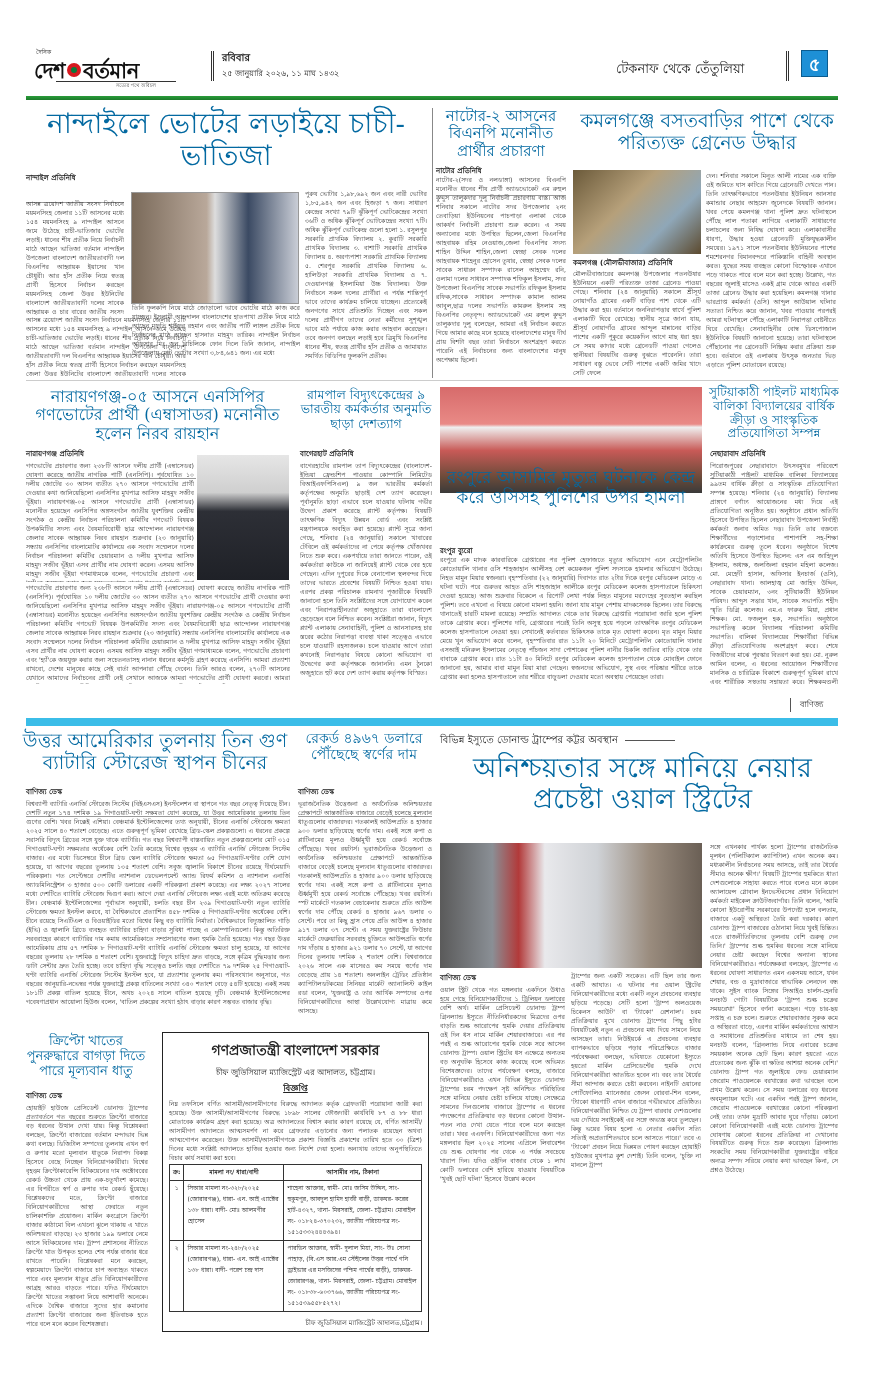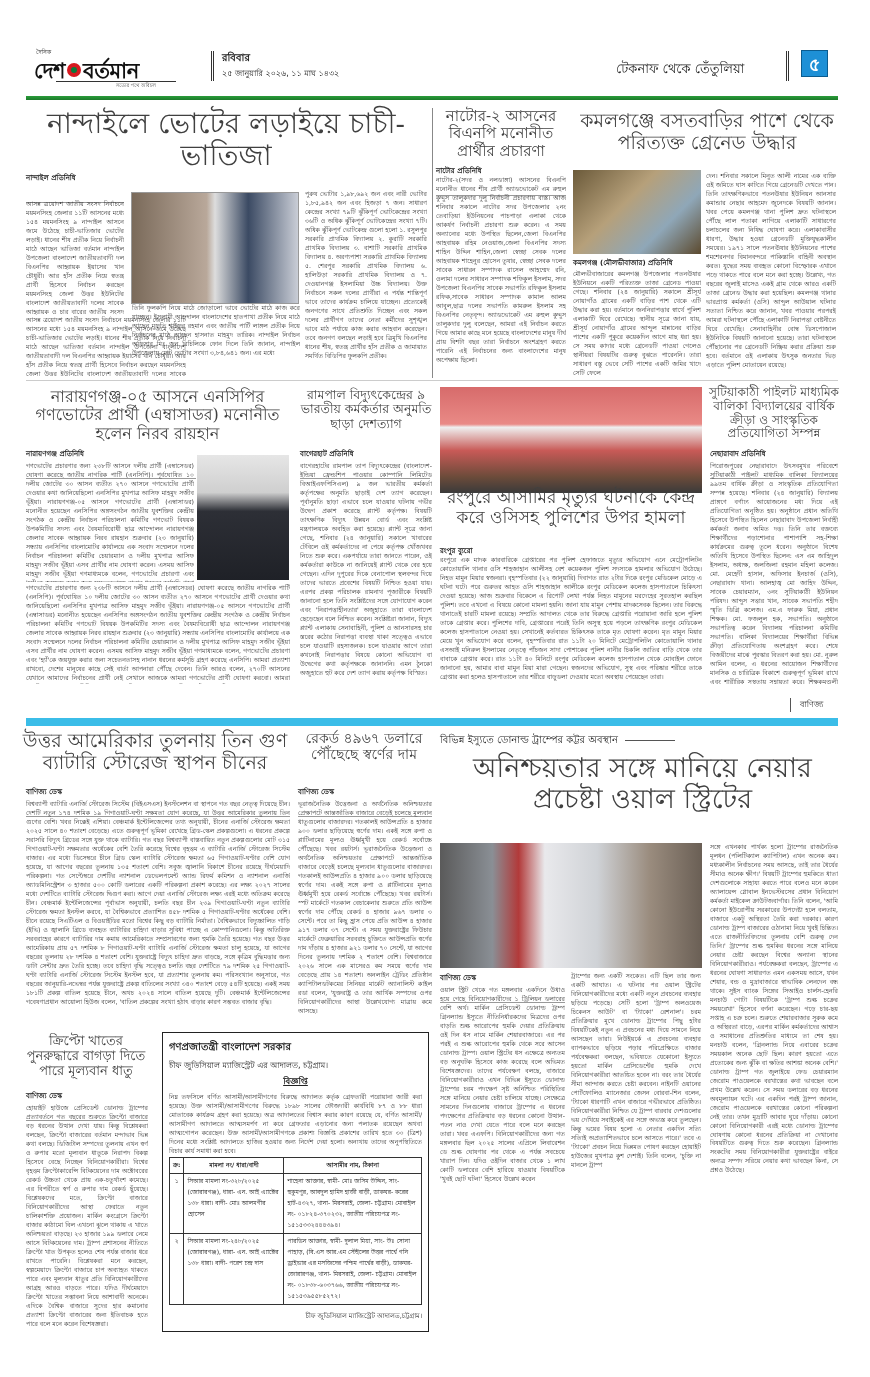--- a/index.html
+++ b/index.html
@@ -13,21 +13,21 @@
   .tagline { left: 30px; top: 36px; font-size: 5px; color:#555; border-top:1px solid #333; padding-left:60px; width:120px;}
   .sep { top: 6px; width: 3px; height: 30px; border-left:1px solid #333; border-right:1px solid #333; }
   .day { left: 196px; top: 5px; font-size: 10px; font-weight:bold; }
   .date { left: 196px; top: 22px; font-size: 8px; }
   .section-title { left: 700px; top: 14px; font-size: 13px; margin-left: 10px; }
   .page-num { left: 775px; top: 5px; width: 27px; height: 27px; background:#1e90d6; color:#fff; font-size:18px; text-align:center; line-height:27px; font-weight:bold; border:1px solid #0b5c8f;}
   .green-bar { left: 26px; top: 96px; width: 812px; height: 4px; background: linear-gradient(#2a9d3a,#1c7a2a); }
   .blue-bar { left: 26px; top: 718px; width: 812px; height: 8px; background: #3bbde8; }
   .vline { background:#888; width:1px; }
   .hline { background:#888; height:1px; }
-  h1, h2 { font-family: "DejaVu Serif", serif; font-weight: normal; color:#404040; text-align:center; line-height:1.15; }
+  h1, h2 { font-family: "DejaVu Serif", serif; font-weight: normal; color:#0369a1; text-align:center; line-height:1.15; }
   .byline { font-size: 7px; font-weight:bold; border-bottom:1px solid #999; padding-bottom:18px; }
   .body-text { font-size: 6.2px; line-height: 1.45; text-align: justify; color:#333; overflow:hidden; }
   .photo { background:#ccc; overflow:hidden; }
   .bottom-label { font-size: 8px; }
   table.notice { border-collapse: collapse; width: 100%; font-size: 6px; }
   table.notice th, table.notice td { border: 1px solid #333; padding: 2px 3px; vertical-align: top; text-align:left;}
   table.notice th { font-weight: bold; text-align:center; }
 </style>
 </head>
 <body>
@@ -73,21 +73,21 @@
 <div class="abs byline" style="left:26px;top:448px;width:170px;">নারায়ণগঞ্জ প্রতিনিধি</div>
 <div class="abs body-text" style="left:26px;top:462px;width:168px;height:120px;">গণভোটের প্রচারণার জন্য ২৩৮টি আসনে দলীয় প্রার্থী (এম্বাসেডর) ঘোষণা করেছে জাতীয় নাগরিক পার্টি (এনসিপি)। পূর্বঘোষিত ১০ দলীয় জোটের ৩০ আসন ব্যতীত ২৭০ আসনে গণভোটের প্রার্থী দেওয়ার কথা জানিয়েছিলো এনসিপির মুখপাত্র আসিফ মাহমুদ সজীব ভূঁইয়া। নারায়ণগঞ্জ-০৫ আসনে গণভোটের প্রার্থী (এম্বাসাডর) মনোনীত হয়েছেন এনসিপির অঙ্গসংগঠন জাতীয় যুবশক্তির কেন্দ্রীয় সংগঠক ও কেন্দ্রীয় নির্বাচন পরিচালনা কমিটির গণভোট বিষয়ক উপকমিটির সদস্য এবং বৈষম্যবিরোধী ছাত্র আন্দোলন নারায়ণগঞ্জ জেলার সাবেক আহ্বায়ক নিরব রায়হান শুক্রবার (২৩ জানুয়ারি) সন্ধ্যায় এনসিপির বাংলামোটর কার্যালয়ে এক সংবাদ সম্মেলনে দলের নির্বাচন পরিচালনা কমিটির চেয়ারম্যান ও দলীয় মুখপাত্র আসিফ মাহমুদ সজীব ভূঁইয়া এসব প্রার্থীর নাম ঘোষণা করেন। এসময় আসিফ মাহমুদ সজীব ভূঁইয়া গণমাধ্যমকে বলেন, গণভোটের প্রচারণা এবং 'হ্যাঁ'কে জয়যুক্ত করার জন্য সচেতনতাসহ নানান ধরনের কর্মসূচি গ্রহণ করেছে এনসিপি। আমরা প্রত্যাশা রাখবো, দেশের মানুষের কাছে সেই বার্তা আপনারা পৌঁছে দেবেন। তিনি আরও বলেন, ২৭০টি আসনের যেখানে আমাদের নির্বাচনের প্রার্থী নেই সেখানে আজকে আমরা গণভোটের প্রার্থী ঘোষণা করবো। আমরা দেখছি যে সরকারসহ বিভিন্নভাবে গণভোটের প্রচারণা করছে, কিন্তু সেটা অনেকটা কম। আমাদের একেবারে প্রান্তিক এলাকার জনগণ এবং প্রত্যেকটা গ্রামের অলিগলিতে গণভোটের বার্তা ও গণভোটের সচেতনতা পৌঁছে দিতে হবে। কেননা আমরা দেখছি অনেক ধরনের গুজব ছড়ানো হচ্ছে। 'না' ক্যাম্পেইন করা হচ্ছে। বলা হচ্ছে গণভোট বিজয়ী হলে সংবিধানে 'বিসমিল্লাহ' থাকবে না। আরও অনেক ধরনের গুজব মাঠ পর্যায়ে ছড়ানোর চেষ্টা করা হচ্ছে। সচেতনতার জন্য আমরা ২৭০টি আসনে গণভোটের প্রার্থী ঘোষণা করার সিদ্ধান্ত গ্রহণ করেছিলাম। আজকে আমরা তার অংশ হিসেবে ২৩৮টি আসনে গণভোটের প্রার্থী ঘোষণা করছি। প্রার্থীদের নাম ঘোষণা হওয়ার পর থেকেই উক্ত আসনগুলোতে তাদের সর্বোচ্চ প্রচেষ্টা দিয়ে সব ধরনের কার্যক্রম চালানো।</div>
 <div class="abs photo" style="left:197px;top:455px;width:92px;height:125px;background:linear-gradient(180deg,#e6e6e6 0%,#cfcfcf 30%,#2d2f36 45%,#1f2127 100%);"></div>
 <div class="abs body-text" style="left:26px;top:584px;width:264px;height:100px;">গণভোটের প্রচারণার জন্য ২৩৮টি আসনে দলীয় প্রার্থী (এম্বাসেডর) ঘোষণা করেছে জাতীয় নাগরিক পার্টি (এনসিপি)। পূর্বঘোষিত ১০ দলীয় জোটের ৩০ আসন ব্যতীত ২৭০ আসনে গণভোটের প্রার্থী দেওয়ার কথা জানিয়েছিলো এনসিপির মুখপাত্র আসিফ মাহমুদ সজীব ভূঁইয়া। নারায়ণগঞ্জ-০৫ আসনে গণভোটের প্রার্থী (এম্বাসাডর) মনোনীত হয়েছেন এনসিপির অঙ্গসংগঠন জাতীয় যুবশক্তির কেন্দ্রীয় সংগঠক ও কেন্দ্রীয় নির্বাচন পরিচালনা কমিটির গণভোট বিষয়ক উপকমিটির সদস্য এবং বৈষম্যবিরোধী ছাত্র আন্দোলন নারায়ণগঞ্জ জেলার সাবেক আহ্বায়ক নিরব রায়হান শুক্রবার (২৩ জানুয়ারি) সন্ধ্যায় এনসিপির বাংলামোটর কার্যালয়ে এক সংবাদ সম্মেলনে দলের নির্বাচন পরিচালনা কমিটির চেয়ারম্যান ও দলীয় মুখপাত্র আসিফ মাহমুদ সজীব ভূঁইয়া এসব প্রার্থীর নাম ঘোষণা করেন। এসময় আসিফ মাহমুদ সজীব ভূঁইয়া গণমাধ্যমকে বলেন, গণভোটের প্রচারণা এবং 'হ্যাঁ'কে জয়যুক্ত করার জন্য সচেতনতাসহ নানান ধরনের কর্মসূচি গ্রহণ করেছে এনসিপি। আমরা প্রত্যাশা রাখবো, দেশের মানুষের কাছে সেই বার্তা আপনারা পৌঁছে দেবেন। তিনি আরও বলেন, ২৭০টি আসনের যেখানে আমাদের নির্বাচনের প্রার্থী নেই সেখানে আজকে আমরা গণভোটের প্রার্থী ঘোষণা করবো। আমরা দেখছি যে সরকারসহ বিভিন্নভাবে গণভোটের প্রচারণা করছে, কিন্তু সেটা অনেকটা কম। আমাদের একেবারে প্রান্তিক এলাকার জনগণ এবং প্রত্যেকটা গ্রামের অলিগলিতে গণভোটের বার্তা ও গণভোটের সচেতনতা পৌঁছে দিতে হবে। কেননা আমরা দেখছি অনেক ধরনের গুজব ছড়ানো হচ্ছে। 'না' ক্যাম্পেইন করা হচ্ছে। বলা হচ্ছে গণভোট বিজয়ী হলে সংবিধানে 'বিসমিল্লাহ' থাকবে না। আরও অনেক ধরনের গুজব মাঠ পর্যায়ে ছড়ানোর চেষ্টা করা হচ্ছে। সচেতনতার জন্য আমরা ২৭০টি আসনে গণভোটের প্রার্থী ঘোষণা করার সিদ্ধান্ত গ্রহণ করেছিলাম। আজকে আমরা তার অংশ হিসেবে ২৩৮টি আসনে গণভোটের প্রার্থী ঘোষণা করছি। প্রার্থীদের নাম ঘোষণা হওয়ার পর থেকেই উক্ত আসনগুলোতে তাদের সর্বোচ্চ প্রচেষ্টা দিয়ে সব ধরনের কার্যক্রম চালানো।</div>
 
 <h2 class="abs" style="left:298px;top:388px;width:136px;font-size:12.5px;">রামপাল বিদ্যুৎকেন্দ্রের ৯ ভারতীয় কর্মকর্তার অনুমতি ছাড়া দেশত্যাগ</h2>
 <div class="abs byline" style="left:300px;top:448px;width:130px;">বাগেরহাট প্রতিনিধি</div>
 <div class="abs body-text" style="left:300px;top:462px;width:132px;height:222px;">বাগেরহাটের রামপাল তাপ বিদ্যুৎকেন্দ্রের (বাংলাদেশ-ইন্ডিয়া ফ্রেন্ডশিপ পাওয়ার কোম্পানি লিমিটেড বিআইএফপিসিএল) ৯ জন ভারতীয় কর্মকর্তা কর্তৃপক্ষের অনুমতি ছাড়াই দেশ ত্যাগ করেছেন। পূর্বানুমতি ছাড়া এভাবে চলে যাওয়ার ঘটনায় গভীর উদ্বেগ প্রকাশ করেছে প্ল্যান্ট কর্তৃপক্ষ। বিষয়টি তাৎক্ষণিক বিদ্যুৎ উন্নয়ন বোর্ড এবং সংশ্লিষ্ট মন্ত্রণালয়কে অবহিত করা হয়েছে। প্ল্যান্ট সূত্রে জানা গেছে, শনিবার (২৪ জানুয়ারি) সকালে খাবারের টেবিলে ওই কর্মকর্তাদের না পেয়ে কর্তৃপক্ষ খোঁজখবর নিতে শুরু করে। একপর্যায়ে তারা জানতে পারেন, ওই কর্মকর্তারা কাউকে না জানিয়েই প্ল্যান্ট থেকে বের হয়ে গেছেন। এদিন দুপুরের দিকে বেনাপোল স্থলবন্দর দিয়ে তাদের ভারতে প্রবেশের বিষয়টি নিশ্চিত হওয়া যায়। এরপর প্রকল্প পরিচালক রামনাথ পূজারীকে বিষয়টি জানানো হলে তিনি সংশ্লিষ্টদের সঙ্গে যোগাযোগ করেন এবং 'নিরাপত্তাহীনতার' অজুহাতে তারা বাংলাদেশ ছেড়েছেন বলে নিশ্চিত করেন। সংশ্লিষ্টরা জানান, বিদ্যুৎ প্ল্যান্ট এলাকায় সেনাবাহিনী, পুলিশ ও আনসারসহ চার স্তরের কঠোর নিরাপত্তা ব্যবস্থা থাকা সত্ত্বেও এভাবে চলে যাওয়াটি রহস্যজনক। চলে যাওয়ার আগে তারা কখনোই নিরাপত্তার বিষয়ে কোনো অভিযোগ বা উদ্বেগের কথা কর্তৃপক্ষকে জানাননি। এমন ঠুনকো অজুহাতে হুট করে দেশ ত্যাগ করায় কর্তৃপক্ষ বিস্মিত।</div>
 
 <div class="abs photo" style="left:440px;top:387px;width:262px;height:106px;background:linear-gradient(180deg,#d76b6b 0%,#e98a86 35%,#efefef 38%,#c85a57 60%,#6b4b3a 85%,#3a3a3a 100%);"></div>
-<h1 class="abs" style="left:438px;top:488px;width:266px;font-size:17px;">রংপুরে আসামির মৃত্যুর ঘটনাকে কেন্দ্র করে ওসিসহ পুলিশের উপর হামলা</h1>
+<h1 class="abs" style="left:438px;top:468px;width:266px;font-size:17px;">রংপুরে আসামির মৃত্যুর ঘটনাকে কেন্দ্র করে ওসিসহ পুলিশের উপর হামলা</h1>
 <div class="abs byline" style="left:440px;top:545px;width:262px;border-bottom:none;">রংপুর ব্যুরো</div>
 <div class="abs body-text" style="left:440px;top:556px;width:262px;height:130px;">রংপুরে এক মাদক কারবারিকে গ্রেপ্তারের পর পুলিশ হেফাজতে মৃত্যুর অভিযোগ এনে মেট্রোপলিটন কোতোয়ালি থানার ওসি শাহজাহান আলীসহ বেশ কয়েকজন পুলিশ সদস্যকে হামলার অভিযোগ উঠেছে। নিহত মামুন মিয়ার স্বজনরা। বৃহস্পতিবার (২২ জানুয়ারি) দিবাগত রাত ২টার দিকে রংপুর মেডিকেল মোড়ে এ ঘটনা ঘটে। পরে গুরুতর আহত ওসি শাহজাহান আলীকে রংপুর মেডিকেল কলেজ হাসপাতালে চিকিৎসা দেওয়া হয়েছে। আজ শুক্রবার বিকেলে এ রিপোর্ট লেখা পর্যন্ত নিহত মামুনের মরদেহের সুরতহাল করছিল পুলিশ। তবে এখনো এ বিষয়ে কোনো মামলা হয়নি। জানা যায় মামুন পেশায় মাদকসেবক ছিলেন। তার বিরুদ্ধে থানাতেই চারটি মামলা রয়েছে। সম্প্রতি আদালত থেকে তার বিরুদ্ধে গ্রেপ্তারি পরোয়ানা জারি হলে পুলিশ তাকে গ্রেপ্তার করে। পুলিশের দাবি, গ্রেপ্তারের পরেই তিনি অসুস্থ হয়ে পড়লে তাৎক্ষণিক রংপুর মেডিকেল কলেজ হাসপাতালে নেওয়া হয়। সেখানেই কর্তব্যরত চিকিৎসক তাকে মৃত ঘোষণা করেন। মৃত মামুন মিয়ার মেয়ে খুন অভিযোগ করে বলেন, বৃহস্পতিবার রাত ১১টা ২০ মিনিটে মেট্রোপলিটন কোতোয়ালি থানার এসআই মনিরুল ইসলামের নেতৃত্বে পাঁচজন সাদা পোশাকের পুলিশ নানীর চিকলি জাতির বাড়ি থেকে তার বাবাকে গ্রেপ্তার করে। রাত ১১টা ৪০ মিনিটে রংপুর মেডিকেল কলেজ হাসপাতাল থেকে মোবাইল ফোনে জানানো হয়, আমার বাবা মামুন মিয়া মারা গেছেন। স্বজনদের অভিযোগ, সুস্থ এবং পরিষ্কার শরীরে তাকে গ্রেপ্তার করা হলেও হাসপাতালে তার শরীরে বাড়ুডলা দেওয়ার মতো অবস্থায় পেয়েছেন তারা।</div>
 
 <h2 class="abs" style="left:708px;top:386px;width:132px;font-size:12px;">সুটিয়াকাঠী পাইলট মাধ্যমিক বালিকা বিদ্যালয়ের বার্ষিক ক্রীড়া ও সাংস্কৃতিক প্রতিযোগিতা সম্পন্ন</h2>
 <div class="abs byline" style="left:710px;top:448px;width:128px;">নেছারাবাদ প্রতিনিধি</div>
 <div class="abs body-text" style="left:710px;top:462px;width:128px;height:222px;">পিরোজপুরের নেছারাবাদে উৎসবমুখর পরিবেশে সুটিয়াকাঠী পাইলট মাধ্যমিক বালিকা বিদ্যালয়ের ৯৯তম বার্ষিক ক্রীড়া ও সাংস্কৃতিক প্রতিযোগিতা সম্পন্ন হয়েছে। শনিবার (২৪ জানুয়ারি) বিদ্যালয় প্রাঙ্গণে বর্ণাঢ্য আয়োজনের মধ্য দিয়ে এই প্রতিযোগিতা অনুষ্ঠিত হয়। অনুষ্ঠানে প্রধান অতিথি হিসেবে উপস্থিত ছিলেন নেছারাবাদ উপজেলা নির্বাহী কর্মকর্তা জনাব অমিত দত্ত। তিনি তার বক্তব্যে শিক্ষার্থীদের পড়াশোনার পাশাপাশি সহ-শিক্ষা কার্যক্রমের গুরুত্ব তুলে ধরেন। অনুষ্ঠানে বিশেষ অতিথি হিসেবে উপস্থিত ছিলেন: এস এম জাহিদুল ইসলাম, অধ্যক্ষ, জলজিলা রহমান মহিলা কলেজ। মো. মেহেদী হাসান, অফিসার ইনচার্জ (ওসি), নেছারাবাদ থানা। আলহাজ্ব মো জাহিদ উদ্দিন, সাবেক চেয়ারম্যান, ৩নং সুটিয়াকাঠী ইউনিয়ন পরিষদ। আব্দুস সত্তার খান, সাবেক সভাপতি শহীদ স্মৃতি ডিগ্রি কলেজ। এম.এ ফারুক মিয়া, প্রধান শিক্ষক। মো. ফজলুল হক, সভাপতি। অনুষ্ঠানে সভাপতিত্ব করেন বিদ্যালয় পরিচালনা কমিটির সভাপতি। বালিকা বিদ্যালয়ের শিক্ষার্থীরা বিভিন্ন ক্রীড়া প্রতিযোগিতায় অংশগ্রহণ করে। শেষে বিজয়ীদের মাঝে পুরস্কার বিতরণ করা হয়। মো. নুরুল আমিন বলেন, এ ধরনের আয়োজন শিক্ষার্থীদের মানসিক ও চারিত্রিক বিকাশে গুরুত্বপূর্ণ ভূমিকা রাখে এবং শারীরিক সুস্থতায় সহায়তা করে। শিক্ষকমণ্ডলী করেন এক আনন্দঘন পরিবেশ।</div>
 
 <div class="abs" style="left:790px;top:698px;width:1px;height:14px;background:#555;"></div>
 <div class="abs bottom-label" style="left:800px;top:698px;">বাণিজ্য</div>
 <div class="abs blue-bar"></div>
@@ -109,22 +109,22 @@
 <div class="abs byline" style="left:440px;top:972px;width:125px;">বাণিজ্য ডেস্ক</div>
 <div class="abs body-text" style="left:440px;top:986px;width:125px;height:380px;">ওয়াল স্ট্রিট থেকে গত মঙ্গলবার একদিনে উধাও হয়ে গেছে বিনিয়োগকারীদের ১ ট্রিলিয়ন ডলারের বেশি অর্থ। মার্কিন প্রেসিডেন্ট ডোনাল্ড ট্রাম্প গ্রিনল্যান্ড ইস্যুতে নীতিনির্ধারকদের মিত্রদের ওপর বাড়তি শুল্ক আরোপের হুমকি দেয়ার প্রতিক্রিয়ায় ওই দিন ধস নামে মার্কিন শেয়ারবাজারে। এর পর পরই এ শুল্ক আরোপের হুমকি থেকে সরে আসেন ডোনাল্ড ট্রাম্প। ওয়াল স্ট্রিটের ধস এক্ষেত্রে অন্যতম বড় অনুঘটক হিসেবে কাজ করেছে বলে অভিমত বিশেষজ্ঞদের। তাদের পর্যবেক্ষণ বলছে, বাজারে বিনিয়োগকারীরাও এখন বিভিন্ন ইস্যুতে ডোনাল্ড ট্রাম্পের চরম পদক্ষেপ সৃষ্ট অনিশ্চিত পরিস্থিতির সঙ্গে মানিয়ে নেয়ার চেষ্টা চালিয়ে যাচ্ছে। সেক্ষেত্রে সামনের দিনগুলোয় বাজারে ট্রাম্পের এ ধরনের পদক্ষেপের প্রতিক্রিয়ার বড় ধরনের কোনো উত্থান-পতন নাও দেখা যেতে পারে বলে মনে করছেন তারা। খবর এএফপি। বিনিয়োগকারীদের জন্য গত মঙ্গলবার ছিল ২০২৫ সালের এপ্রিলে লিবারেশন ডে শুল্ক ঘোষণার পর থেকে এ পর্যন্ত সবচেয়ে খারাপ দিন। যদিও ওইদিন বাজার থেকে ১ লাখ কোটি ডলারের বেশি হারিয়ে যাওয়ার বিষয়টিকে 'খুবই ছোট ঘটনা' হিসেবে উল্লেখ করেন</div>
 <div class="abs body-text" style="left:571px;top:972px;width:130px;height:394px;">ট্রাম্পের জন্য একটি সংকেত। এটি ছিল তার জন্য একটি আঘাত। এ ঘটনার পর ওয়াল স্ট্রিটের বিনিয়োগকারীদের মধ্যে একটি নতুন প্রবচনের ব্যবহার ছড়িয়ে পড়েছে। সেটি হলো 'ট্রাম্প অলওয়েজ চিকেনস আউট' বা 'ট্যাকো' রেশনাল'। চরম প্রতিক্রিয়ার মুখে ডোনাল্ড ট্রাম্পের পিছু হটার বিষয়টিকেই নতুন এ প্রবচনের মধ্য দিয়ে সামনে নিয়ে আসছেন তারা। নিউইয়র্কে এ প্রবচনের ব্যবহার ব্যাপকভাবে ছড়িয়ে পড়ার পরিপ্রেক্ষিতে বাজার পর্যবেক্ষকরা বলছেন, ভবিষ্যতে যেকোনো ইস্যুতে হয়তো মার্কিন প্রেসিডেন্টের হুমকি দেখে বিনিয়োগকারীরা আতঙ্কিত হবেন না। বরং তার ধৈর্যের সীমা আন্দাজ করতে চেষ্টা করবেন। নাইনটি ওয়ানের পোর্টফোলিও ম্যানেজার জেসন বোরবা-শিন বলেন, 'ট্যাকো ধারণাটি এখন বাজারে গভীরভাবে প্রতিষ্ঠিত। বিনিয়োগকারীরা নিশ্চিত যে ট্রাম্প বারবার দেশগুলোর ভয় দেখিয়ে সবাইকেই এর সঙ্গে অভ্যস্ত করে তুলছেন। কিন্তু ভয়ের বিষয় হলো এ নেতার একদিন সত্যি সত্যিই অপ্রত্যাশিতভাবে চলে আসতে পারে।' তবে এ 'ট্যাকো' প্রবচন নিয়ে ভিন্নমত পোষণ করছেন হোয়াইট হাউজের মুখপাত্র কুশ দেশাই। তিনি বলেন, 'চুক্তি না মানলে ট্রাম্প</div>
 <div class="abs body-text" style="left:710px;top:843px;width:128px;height:523px;">সঙ্গে এখনকার পার্থক্য হলো ট্রাম্পের রাজনৈতিক মূলধন (পলিটিক্যাল ক্যাপিটাল) এখন অনেক কম। মধ্যকালীন নির্বাচনের সময় আসছে, তাই তার ধৈর্যের সীমাও অনেক ক্ষীণ।' বিষয়টি ট্রাম্পের হুমকিতে ধাতা দেশগুলোকে সাহায্য করতে পারে বলেও মনে করেন অ্যালায়েন্স গ্লোবাল ইনভেস্টরসের প্রধান বিনিয়োগ কর্মকর্তা মাইকেল ক্রাউটজবার্গার। তিনি বলেন, 'আমি কোনো ইউরোপীয় সরকারের উপদেষ্টা হলে বলতাম, বাজারে একটু অস্থিরতা তৈরি করা দরকার। কারণ ডোনাল্ড ট্রাম্প বাজারের ওঠানামা নিয়ে খুবই চিন্তিত। এতে রাজনীতিবিদদের তুলনায় বেশি গুরুত্ব দেন তিনি।' ট্রাম্পের শুল্ক হুমকির ধরনের সঙ্গে মানিয়ে নেয়ার চেষ্টা করছেন বিশ্বের অন্যান্য স্থানের বিনিয়োগকারীরাও। পর্যবেক্ষকরা বলছেন, ট্রাম্পের এ ধরনের ঘোষণা সাধারণত এমন একসময় আসে, যখন শেয়ার, বন্ড ও মুদ্রাবাজারে স্বাভাবিক লেনদেন বন্ধ থাকে। সুইস ব্যাংক সিঙ্গের সিআইও চার্লস-হেনরি মনচাউ গোটা বিষয়টিকে 'ট্রাম্প শুল্ক চক্রের সময়রেখা' হিসেবে বর্ণনা করেছেন। গড়ে চার-ছয় সপ্তাহ এ চক্র চলে। শুরুতে শেয়ারবাজার সুরুক কমে ও অস্থিরতা বাড়ে, এরপর মার্কিন কর্মকর্তাদের আশ্বাস ও সমাধানের প্রতিশ্রুতির মাধ্যমে তা শেষ হয়। মনচাউ বলেন, 'গ্রিনল্যান্ড নিয়ে এবারের চক্রের সময়কাল অনেক ছোট ছিল। কারণ হয়তো এতে প্রত্যেকের জন্য ঝুঁকি বা ক্ষতির আশঙ্কা অনেক বেশি।' ডোনাল্ড ট্রাম্প গত জুলাইয়ে ফেড চেয়ারম্যান জেরোম পাওয়েলকে বরখাস্তের কথা ভাবছেন বলে প্রথম উল্লেখ করেন। সে সময় ডলারের বড় ধরনের অবমূল্যায়ন ঘটে। এর একদিন পরই ট্রাম্প জানান, জেরোম পাওয়েলকে বরখাস্তের কোনো পরিকল্পনা নেই তার। তখন মুদ্রাটি আবার ঘুরে দাঁড়ায়। কোনো কোনো বিনিয়োগকারী এরই মধ্যে ডোনাল্ড ট্রাম্পের ঘোষণায় কোনো ধরনের প্রতিক্রিয়া না দেখানোর বিষয়টিতে গুরুত্ব দিতে শুরু করেছেন। গ্রিনল্যান্ড সংকটের সময় বিনিয়োগকারীরা যুক্তরাষ্ট্রের বাইরে অন্যত্র সম্পদ সরিয়ে নেয়ার কথা ভাবছেন কিনা, সে প্রশ্নও উঠেছে।</div>
 
 <h2 class="abs" style="left:22px;top:1034px;width:128px;font-size:13px;">ক্রিপ্টো খাতের পুনরুদ্ধারে বাগড়া দিতে পারে মূল্যবান ধাতু</h2>
 <div class="abs byline" style="left:26px;top:1090px;width:122px;">বাণিজ্য ডেস্ক</div>
 <div class="abs body-text" style="left:26px;top:1104px;width:122px;height:262px;">হোয়াইট হাউজে প্রেসিডেন্ট ডোনাল্ড ট্রাম্পের প্রত্যাবর্তনে গত বছরের শুরুতে ক্রিপ্টো বাজারে বড় ধরনের উত্থান দেখা যায়। কিন্তু বিশ্লেষকরা বলছেন, ক্রিপ্টো বাজারের বর্তমান মন্দাভাব ভিন্ন কথা বলছে। ডিজিটাল সম্পদের তুলনায় এখন স্বর্ণ ও রুপার মতো মূল্যবান ধাতুকে নিরাপদ বিকল্প হিসেবে বেছে নিচ্ছেন বিনিয়োগকারীরা। বিশ্বের বৃহত্তম ক্রিপ্টোকারেন্সি বিটকয়েনের দাম অক্টোবরের রেকর্ড উচ্চতা থেকে প্রায় এক-চতুর্থাংশ কমেছে। এর বিপরীতে স্বর্ণ ও রুপার দাম রেকর্ড ছুঁয়েছে। বিশ্লেষকদের মতে, ক্রিপ্টো বাজারে বিনিয়োগকারীদের আস্থা ফেরাতে নতুন চালিকাশক্তি প্রয়োজন। মার্কিন কংগ্রেসে ক্রিপ্টো বাজার কাঠামো বিল এখনো ঝুলে থাকায় এ খাতে অনিশ্চয়তা বাড়ছে। ২৩ হাজার ১৯৯ ডলারে নেমে আসে বিটকয়েনের দাম। ট্রাম্প প্রশাসনের নীতিতে ক্রিপ্টো খাত উপকৃত হলেও শেষ পর্যন্ত বাজার ধরে রাখতে পারেনি। বিশ্লেষকরা মনে করছেন, স্বল্পমেয়াদে ক্রিপ্টো বাজারে চাপ অব্যাহত থাকতে পারে এবং মূল্যবান ধাতুর প্রতি বিনিয়োগকারীদের আগ্রহ আরও বাড়তে পারে। যদিও দীর্ঘমেয়াদে ক্রিপ্টো খাতের সম্ভাবনা নিয়ে আশাবাদী অনেকে। এদিকে বৈশ্বিক বাজারে সুদের হার কমানোর প্রত্যাশা ক্রিপ্টো বাজারের জন্য ইতিবাচক হতে পারে বলে মনে করেন বিশেষজ্ঞরা।</div>
 
 <div class="abs" style="left:162px;top:1032px;width:267px;height:300px;border:1.5px solid #222;padding:6px;">
-  <div style="font-size:10px;font-weight:bold;">গণপ্রজাতন্ত্রী বাংলাদেশ সরকার</div>
-  <div style="font-size:8px;margin-top:3px;">চীফ জুডিসিয়াল ম্যাজিস্ট্রেট এর আদালত, চট্টগ্রাম।</div>
+  <div style="text-align:center;font-size:14px;font-weight:bold;font-family:Liberation Serif, serif;">গণপ্রজাতন্ত্রী বাংলাদেশ সরকার</div>
+  <div style="text-align:center;font-size:8px;margin-top:3px;">চীফ জুডিসিয়াল ম্যাজিস্ট্রেট এর আদালত, চট্টগ্রাম।</div>
   <div style="text-align:center;font-size:8.5px;font-weight:bold;text-decoration:underline;margin-top:3px;">বিজ্ঞপ্তি</div>
   <div class="body-text" style="margin-top:4px;height:60px;">নিম্ন তফসিলে বর্ণিত আসামী/আসামীগণের বিরুদ্ধে আদালত কর্তৃক গ্রেফতারী পরোয়ানা জারী করা হয়েছে। উক্ত আসামী/আসামীগণের বিরুদ্ধে ১৮৯৮ সালের ফৌজদারী কার্যবিধি ৮৭ ও ৮৮ ধারা মোতাবেক কার্যক্রম গ্রহণ করা হয়েছে। অত্র আদালতের বিশ্বাস করার কারণ রয়েছে যে, বর্ণিত আসামী/আসামীগণ আদালতে আত্মসমর্পণ না করে গ্রেফতার এড়ানোর জন্য পলাতক রয়েছেন অথবা আত্মগোপন করেছেন। উক্ত আসামী/আসামীগণকে প্রকাশ্য বিজ্ঞপ্তি প্রকাশের তারিখ হতে ৩০ (ত্রিশ) দিনের মধ্যে সংশ্লিষ্ট আদালতে হাজির হওয়ার জন্য নির্দেশ দেয়া হলো। অন্যথায় তাদের অনুপস্থিতিতে বিচার কার্য সমাধা করা হবে।</div>
   <table class="notice" style="margin-top:4px;">
     <thead>
       <tr>
         <th style="width:14px;">ক্র:</th>
         <th style="width:100px;">মামলা নং/ ধারা/বাদী</th>
         <th>আসামীর নাম, ঠিকানা</th>
       </tr>
     </thead>

